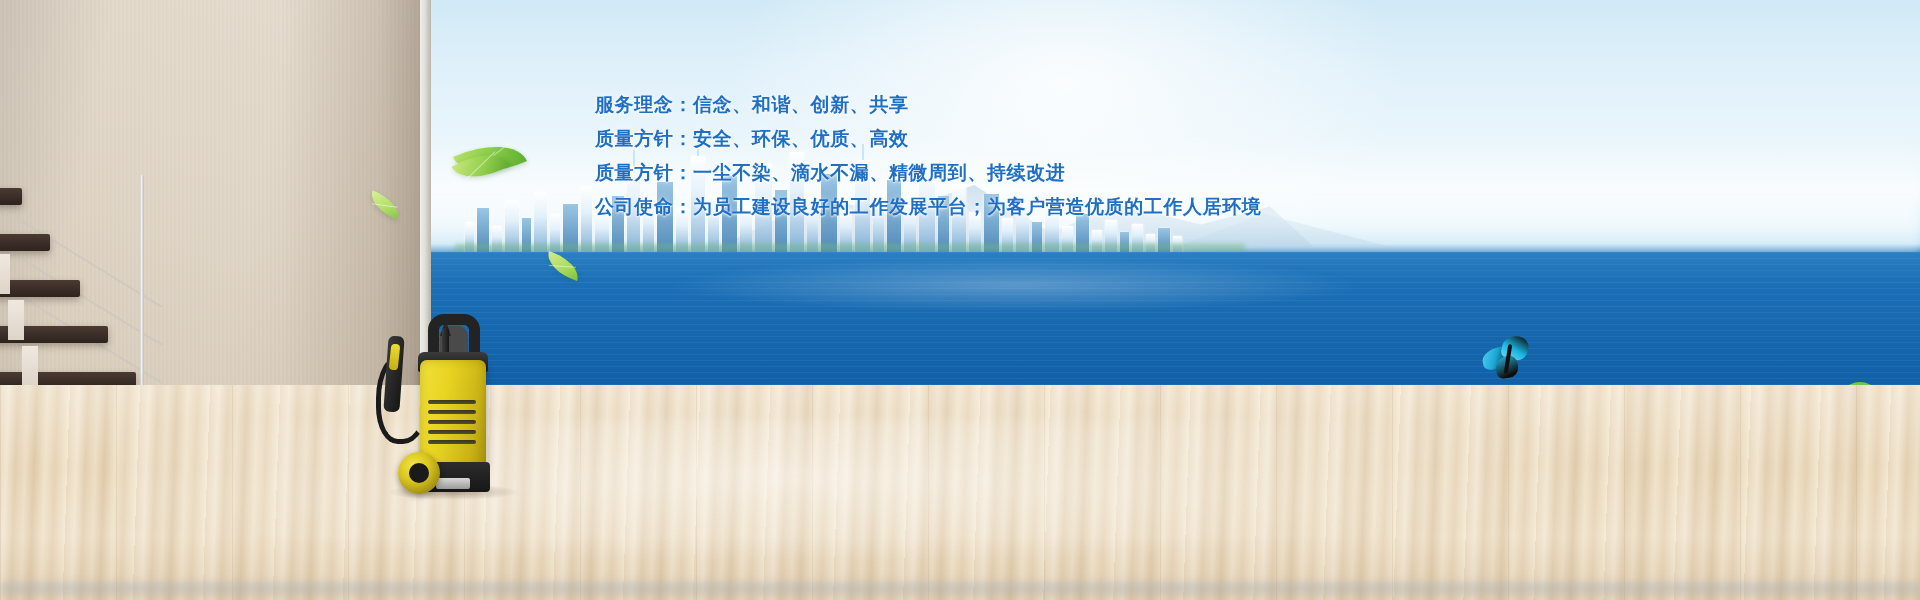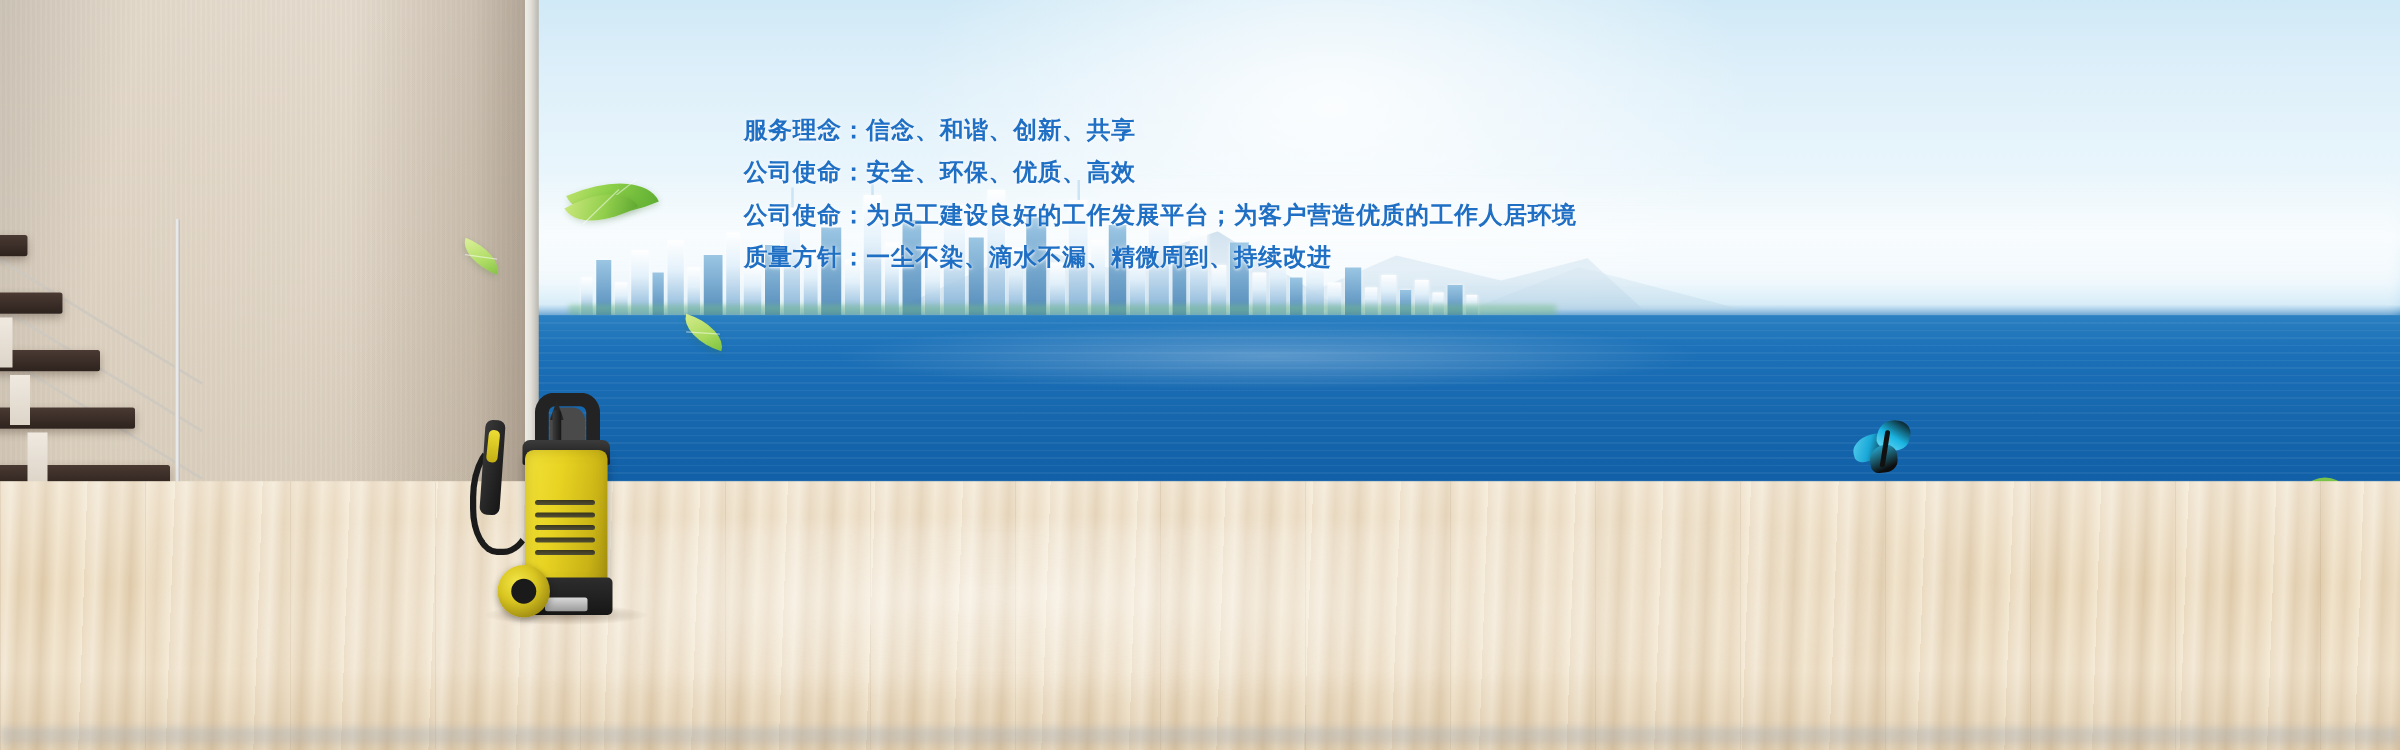--- a/index.html
+++ b/index.html
@@ -407,18 +407,18 @@
       <div class="vent" style="top:80px;"></div>
     </div>
     <div class="w-base">
         <span class="plate"></span>
       </div>
     <div class="w-wheel"></div>
   </div>
 
   <div class="slogans">
     <div class="slogan-line">服务理念：信念、和谐、创新、共享</div>
-    <div class="slogan-line">公司使命：安全、环保、优质、高效</div>
+    <div class="slogan-line">质量方针：安全、环保、优质、高效</div>
+    <div class="slogan-line">质量方针：一尘不染、滴水不漏、精微周到、持续改进</div>
     <div class="slogan-line">公司使命：为员工建设良好的工作发展平台；为客户营造优质的工作人居环境</div>
-    <div class="slogan-line">质量方针：一尘不染、滴水不漏、精微周到、持续改进</div>
   </div>
 
 </div>
 
 </body></html>

